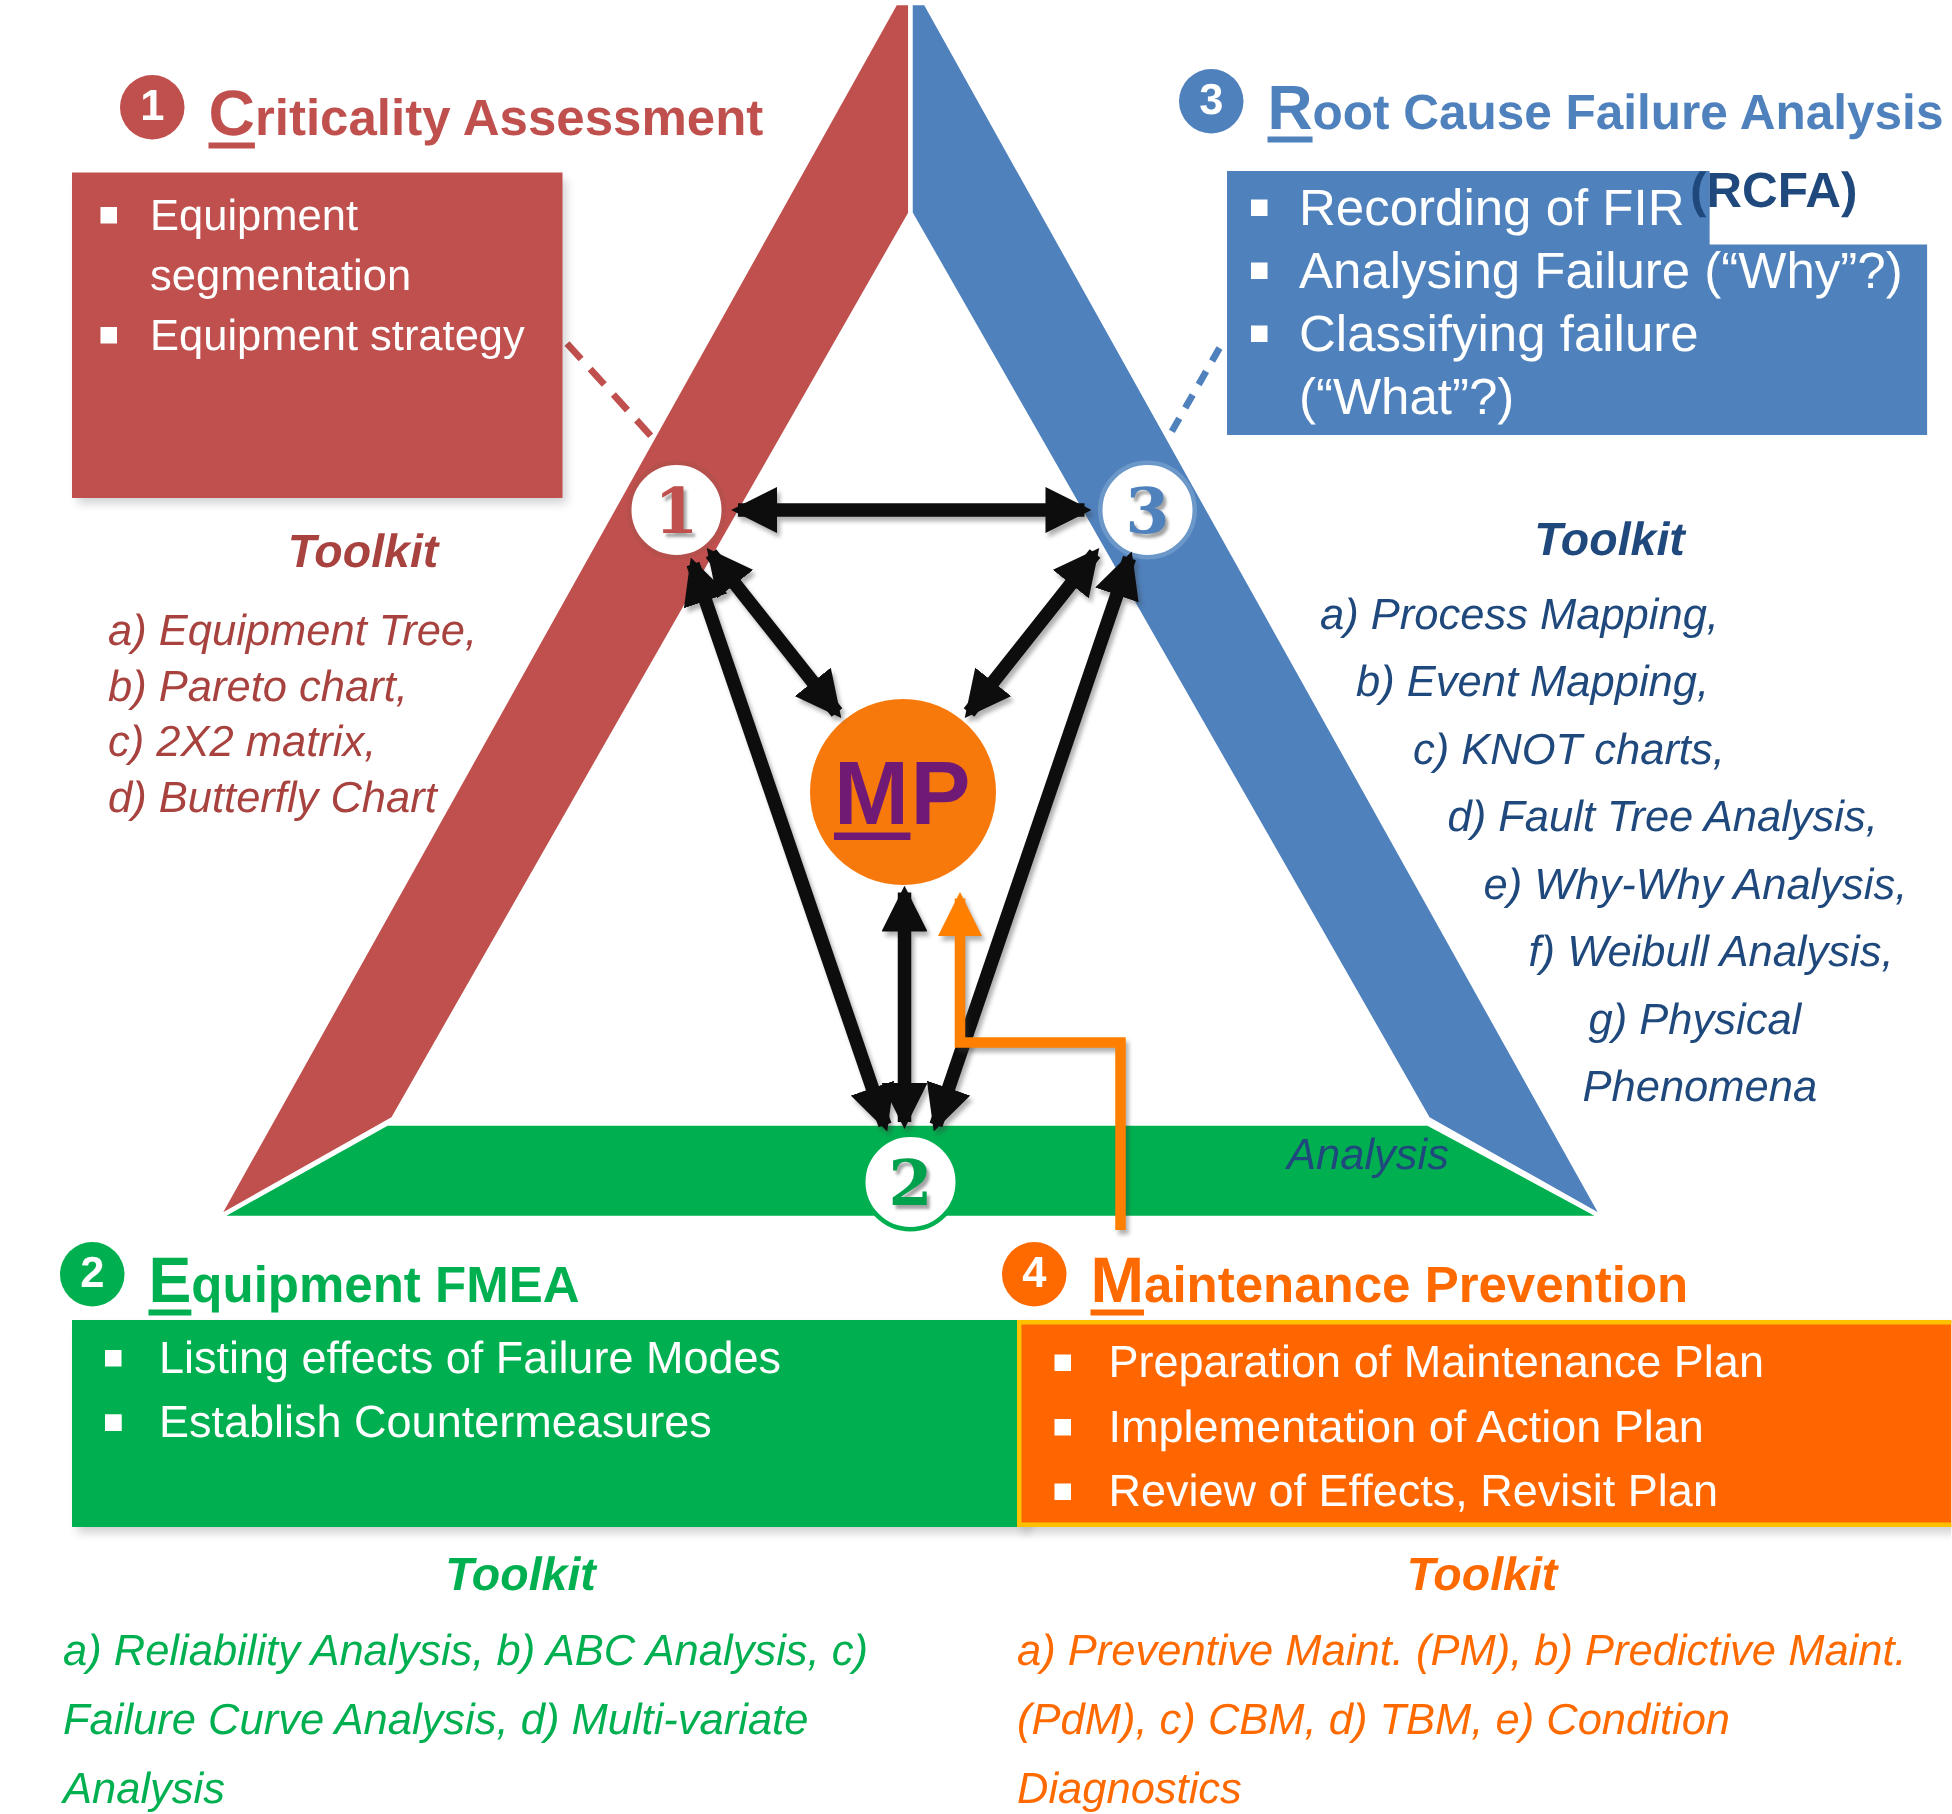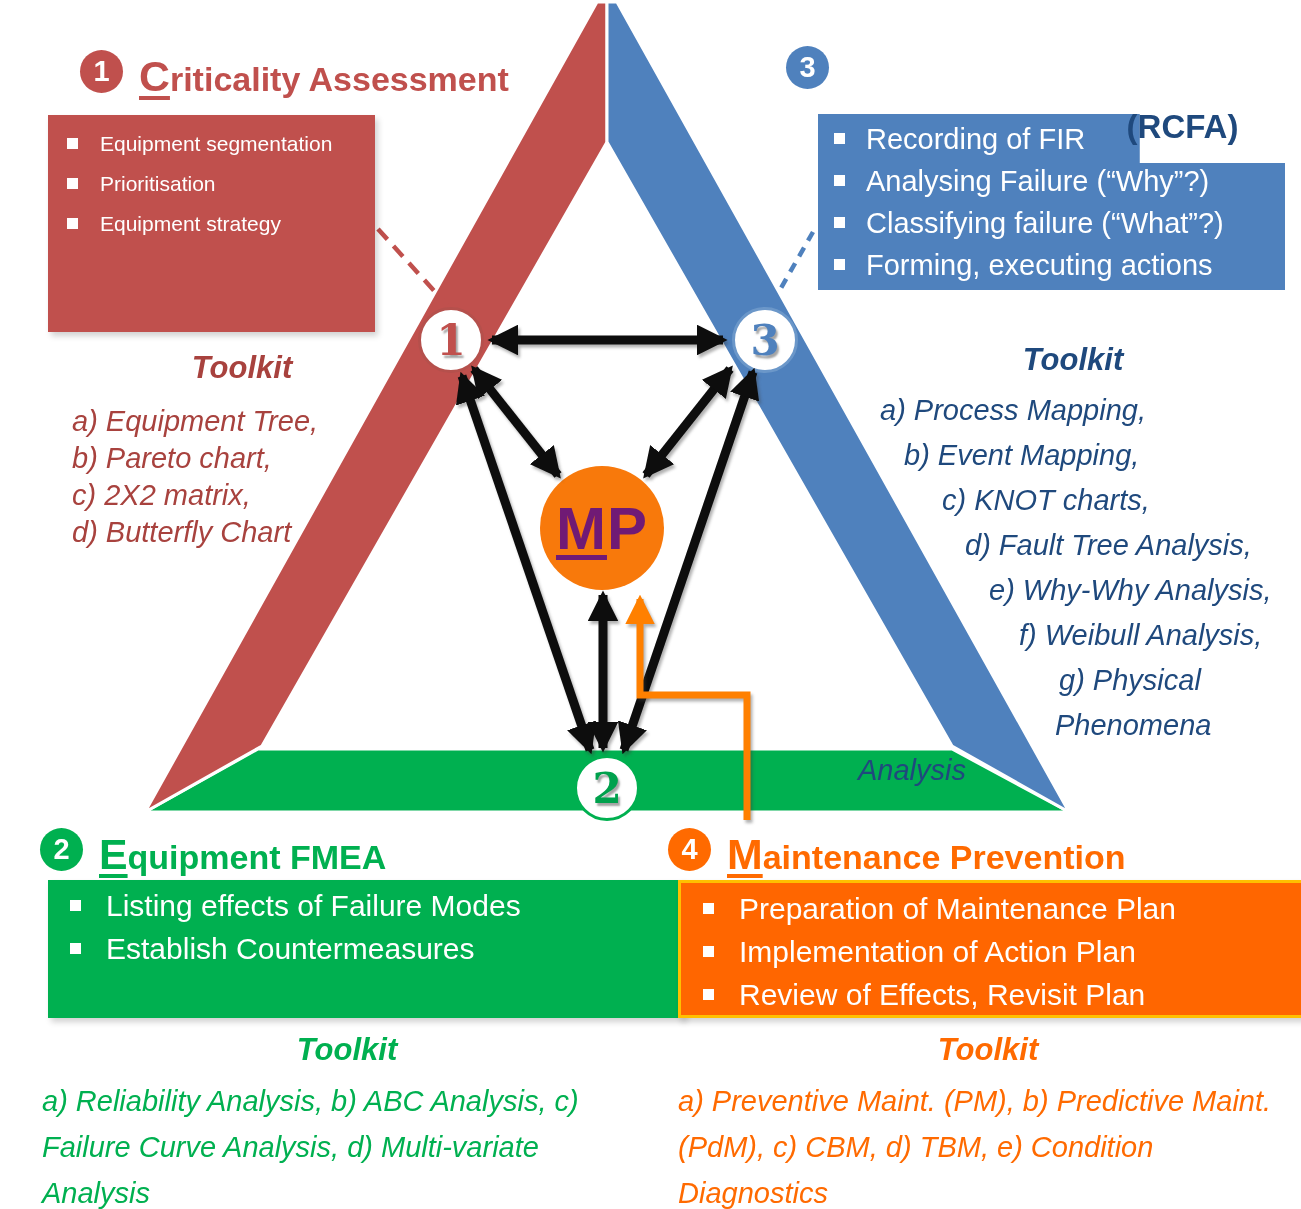--- a/index.html
+++ b/index.html
@@ -16,29 +16,29 @@
   .badge {
     flex:0 0 auto; width:43px; height:43px; border-radius:50%;
     color:#fff; font-weight:bold; font-size:29px; line-height:43px; text-align:center;
   }
   .sec-title { font-weight:bold; font-size:34px; line-height:1.25; white-space:nowrap; }
   .sec-title .fl { font-size:1.26em; text-decoration:underline; text-decoration-thickness:4px; text-underline-offset:5px; }
 
   
   .box { position:absolute; z-index:3; color:#fff; box-shadow:3px 4px 6px rgba(0,0,0,.18); }
   .box ul { list-style:none; margin:0; padding:0; }
-  .box li { position:relative; font-size:21px; line-height:40px; padding-left:52px; }
+  .box li { position:relative; font-size:29px; line-height:40px; padding-left:52px; }
   .box li .sq {
     position:absolute; left:19px; top:14px; width:11px; height:11px; background:#fff;
   }
   #box1 { left:48px; top:115px; width:327px; height:217px; background:var(--red); }
   #box1 ul { padding-top:9px; }
   #box3 { left:818px; top:114px; width:467px; height:176px; background:var(--blue);
           clip-path:polygon(0 0, 68.9% 0, 68.9% 27.8%, 100% 27.8%, 100% 100%, 0 100%); box-shadow:none; }
-  #box3 li { font-size:29px; line-height:42px; padding-left:48px; }
+  #box3 li { font-size:34px; line-height:42px; padding-left:48px; }
   #box3 ul { padding-top:4px; }
   #box3 li .sq { left:16px; top:15px; }
   #box2 { left:48px; top:880px; width:636px; height:138px; background:var(--green); }
   #box2 li, #box4 li { font-size:30px; line-height:43px; padding-left:58px; }
   #box2 ul, #box4 ul { padding-top:4px; }
   #box2 li .sq, #box4 li .sq { left:22px; top:16px; }
   #box4 { left:678px; top:880px; width:640px; height:138px; background:var(--orange_box);
           border:3px solid var(--yellow); box-sizing:border-box; }
   .rcfa { position:absolute; z-index:4; left:1080px; top:108px; width:205px; text-align:center;
           font-weight:bold; font-size:33px; color:var(--navy); }
@@ -103,34 +103,34 @@
     <line x1="813" y1="232" x2="781" y2="288" stroke="var(--blue)" stroke-width="4.5" stroke-dasharray="10 8"></line>
   </svg>
 
   <div class="sec-head" style="left:80px; top:50px;">
     <span class="badge bg-red">1</span>
     <span class="sec-title c-red"><span class="fl">C</span>riticality Assessment</span>
   </div>
   <div class="box" id="box1">
     <ul>
       <li><span class="sq"></span><span>Equipment segmentation</span></li>
-      <li><span class="sq"></span><span>Prioritisation</span></li>
       <li><span class="sq"></span><span>Equipment strategy</span></li>
     </ul>
   </div>
   <div class="toolkit" id="tk1">
     <div class="tk-head">Toolkit</div>
     <div class="tk-line">a) Equipment Tree,</div>
     <div class="tk-line">b) Pareto chart,</div>
     <div class="tk-line">c) 2X2 matrix,</div>
     <div class="tk-line">d) Butterfly Chart</div>
   </div>
 
   <div class="sec-head" style="left:786px; top:46px;">
     <span class="badge bg-blue">3</span>
+    <span class="sec-title c-blue" style="font-size:33px;"><span class="fl">R</span>oot Cause Failure Analysis</span>
   </div>
   <div class="rcfa">(RCFA)</div>
   <div class="box" id="box3">
     <ul>
       <li><span class="sq"></span><span>Recording of FIR</span></li>
       <li><span class="sq"></span><span>Analysing Failure (“Why”?)</span></li>
       <li><span class="sq"></span><span>Classifying failure (“What”?)</span></li>
       <li><span class="sq"></span><span>Forming, executing actions</span></li>
     </ul>
   </div>

